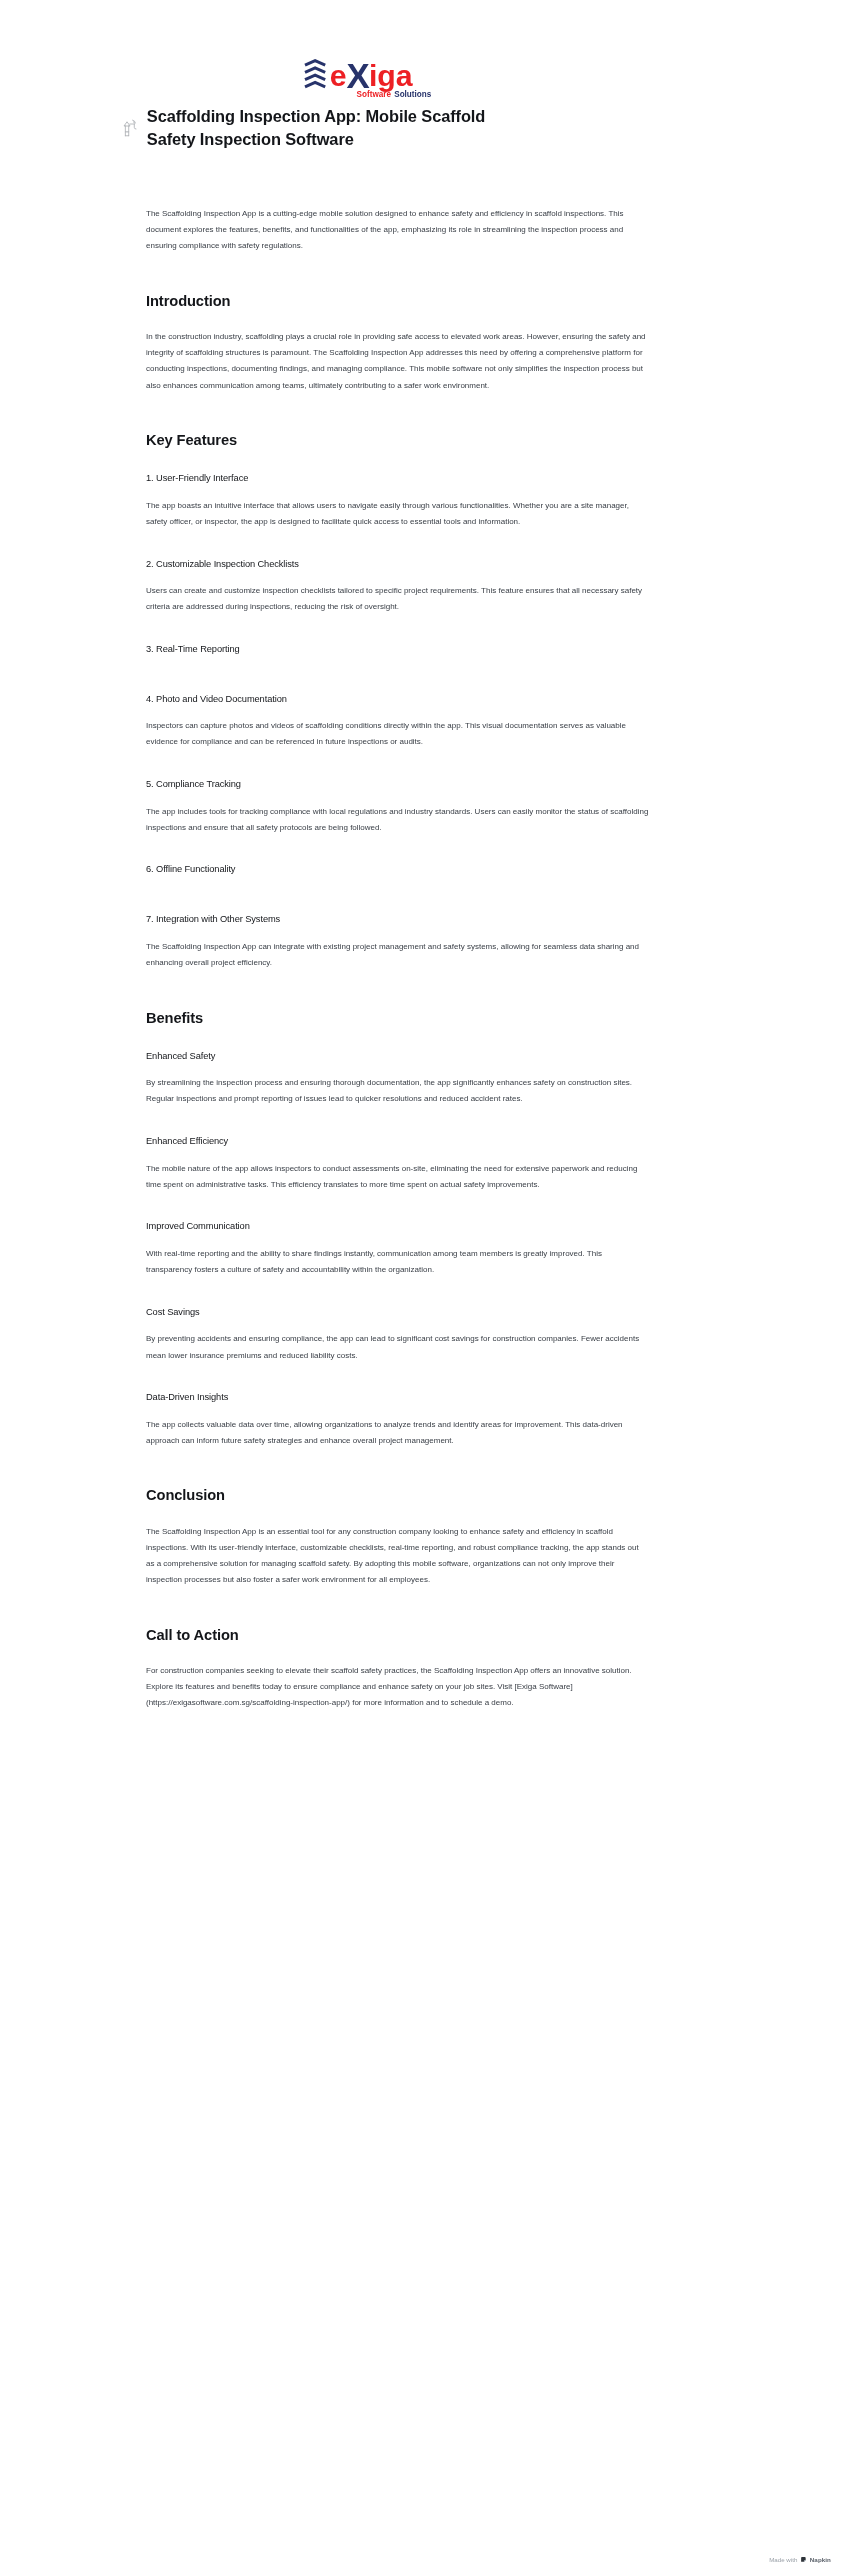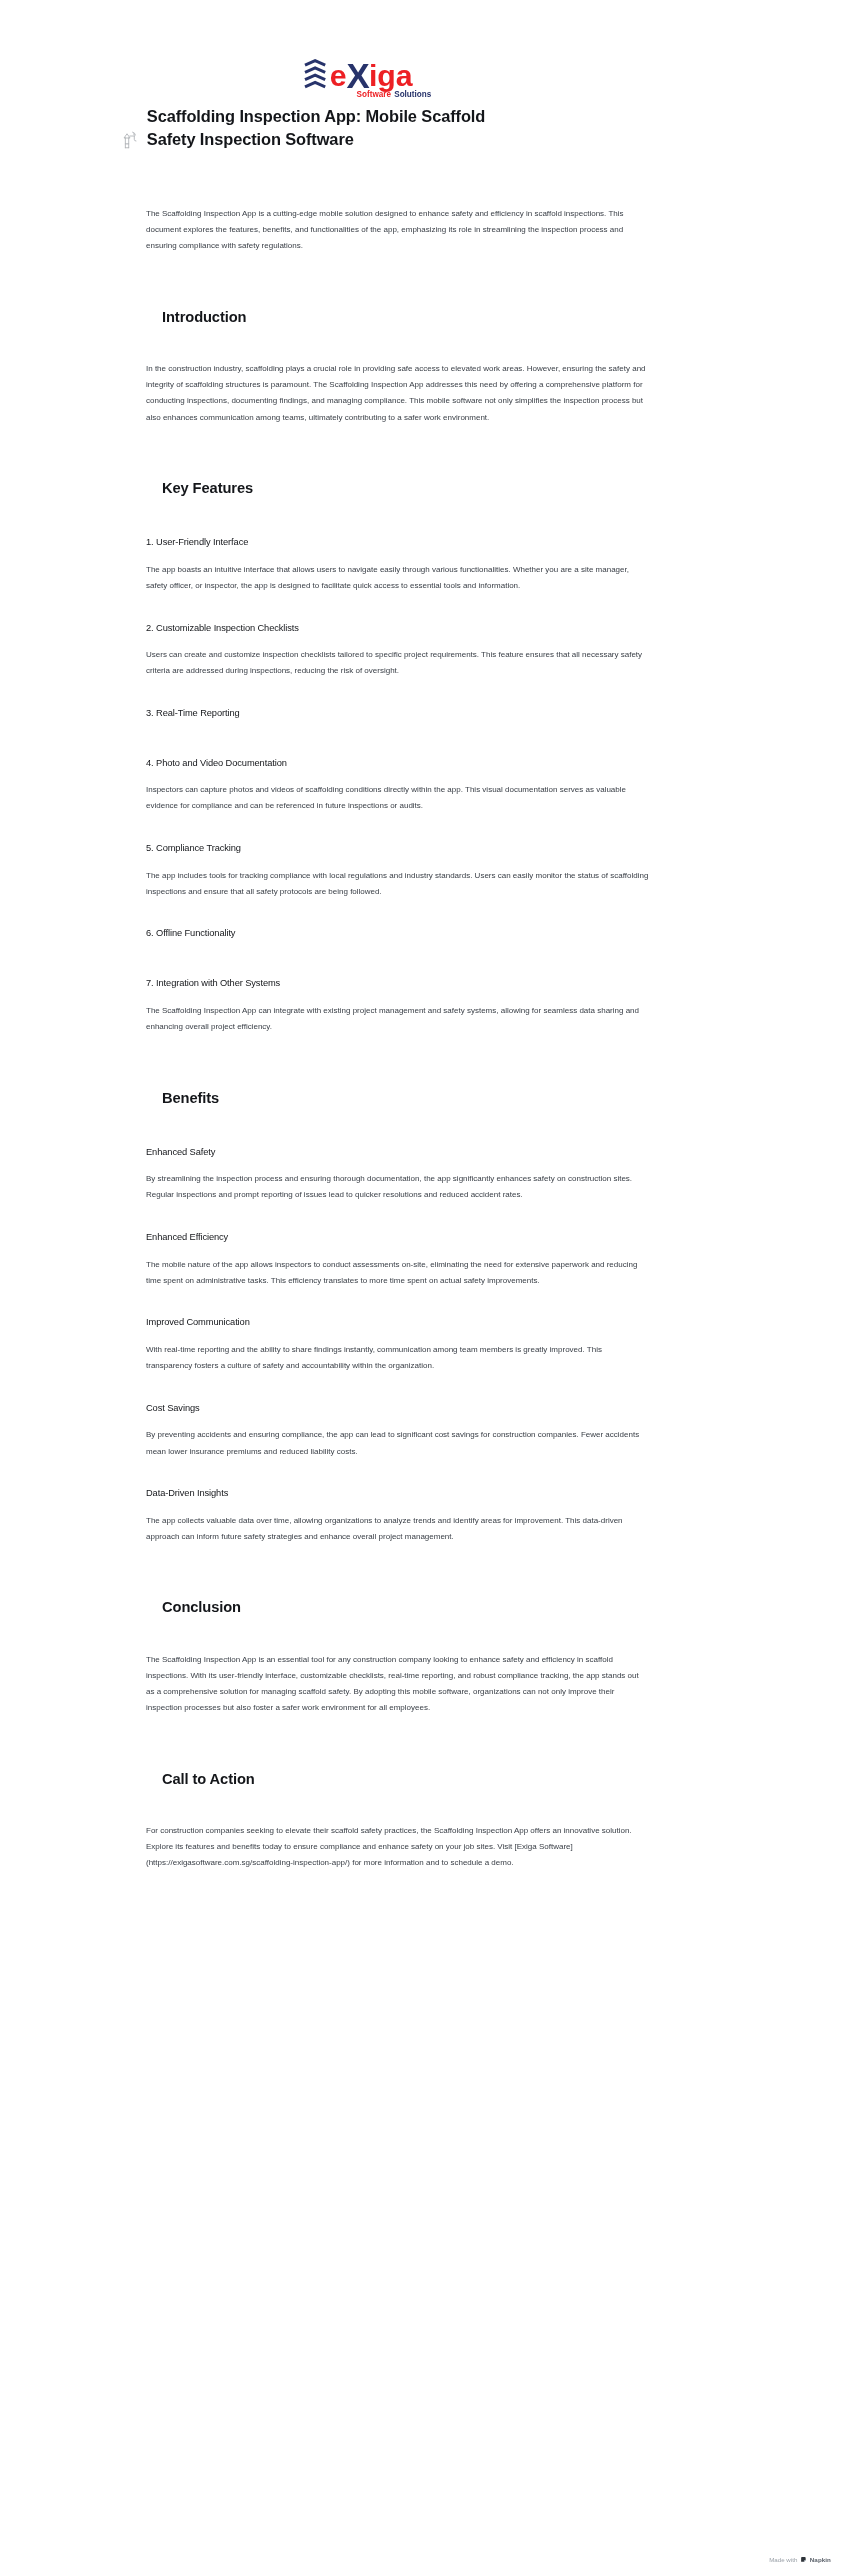--- a/index.html
+++ b/index.html
@@ -32,21 +32,21 @@
   }
   .logo-svg { display: block; }
 
   
   .doc-header {
     position: absolute;
     top: 105px;
     left: 123px;
     width: 395px;
     display: flex;
-    align-items: flex-end;
+    align-items: center;
     gap: 6.8px;
   }
   .crane-icon {
     flex: 0 0 auto;
     margin-top: 3.4px;
     opacity: .72;
   }
   .doc-title {
     font-size: 16.4px;
     line-height: 1.42;
@@ -70,21 +70,21 @@
     color: #3b4048;
     margin: 0 0 3.4px 0;
     max-width: 503px;
   }
 
   h2.section-title {
     font-size: 14.7px;
     font-weight: 600;
     color: #14161a;
     letter-spacing: -0.1px;
-    margin: 16px;
+    margin: 0;
     padding: 0;
   }
 
   h3.sub-title {
     font-size: 9.3px;
     font-weight: 400;
     color: #14161a;
     letter-spacing: -0.1px;
     margin: 0;
     padding: 0;

